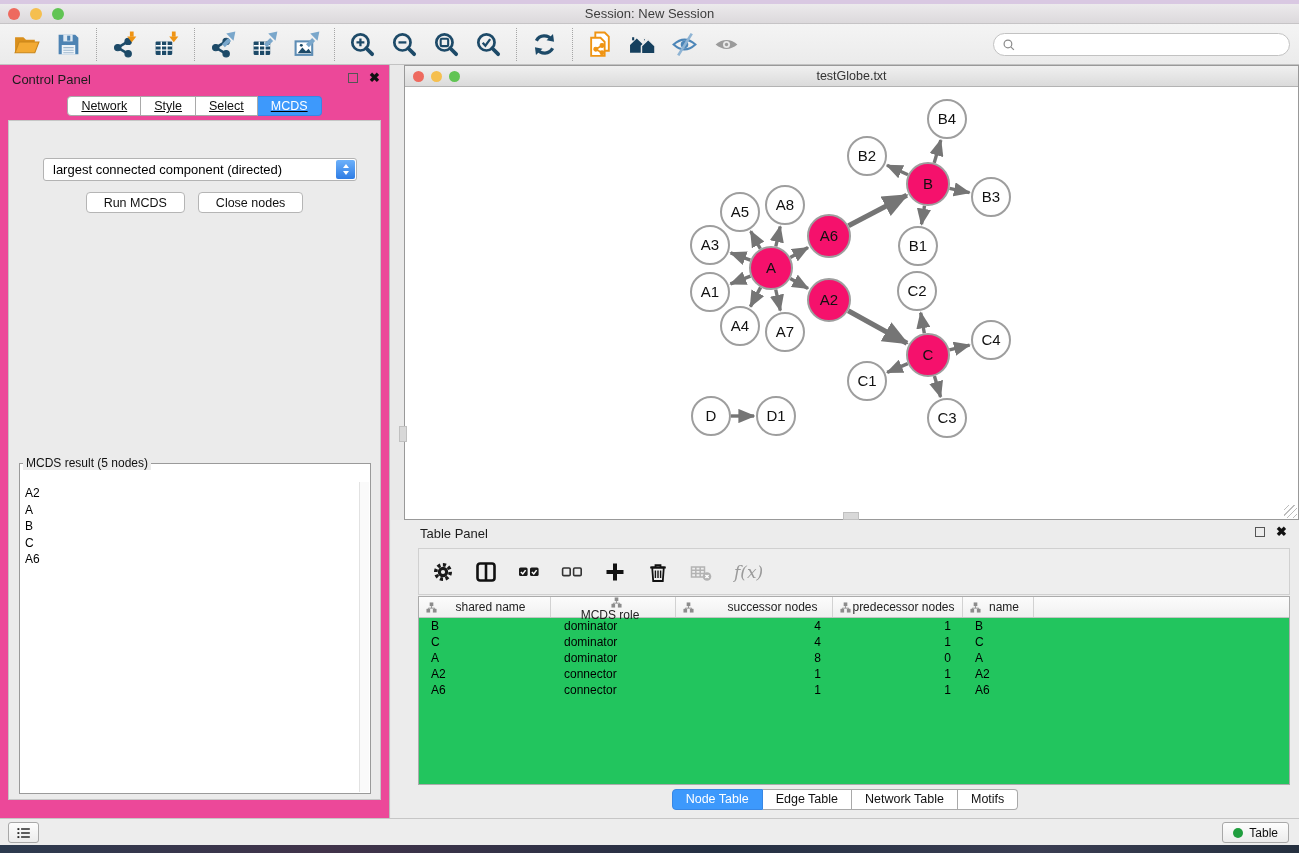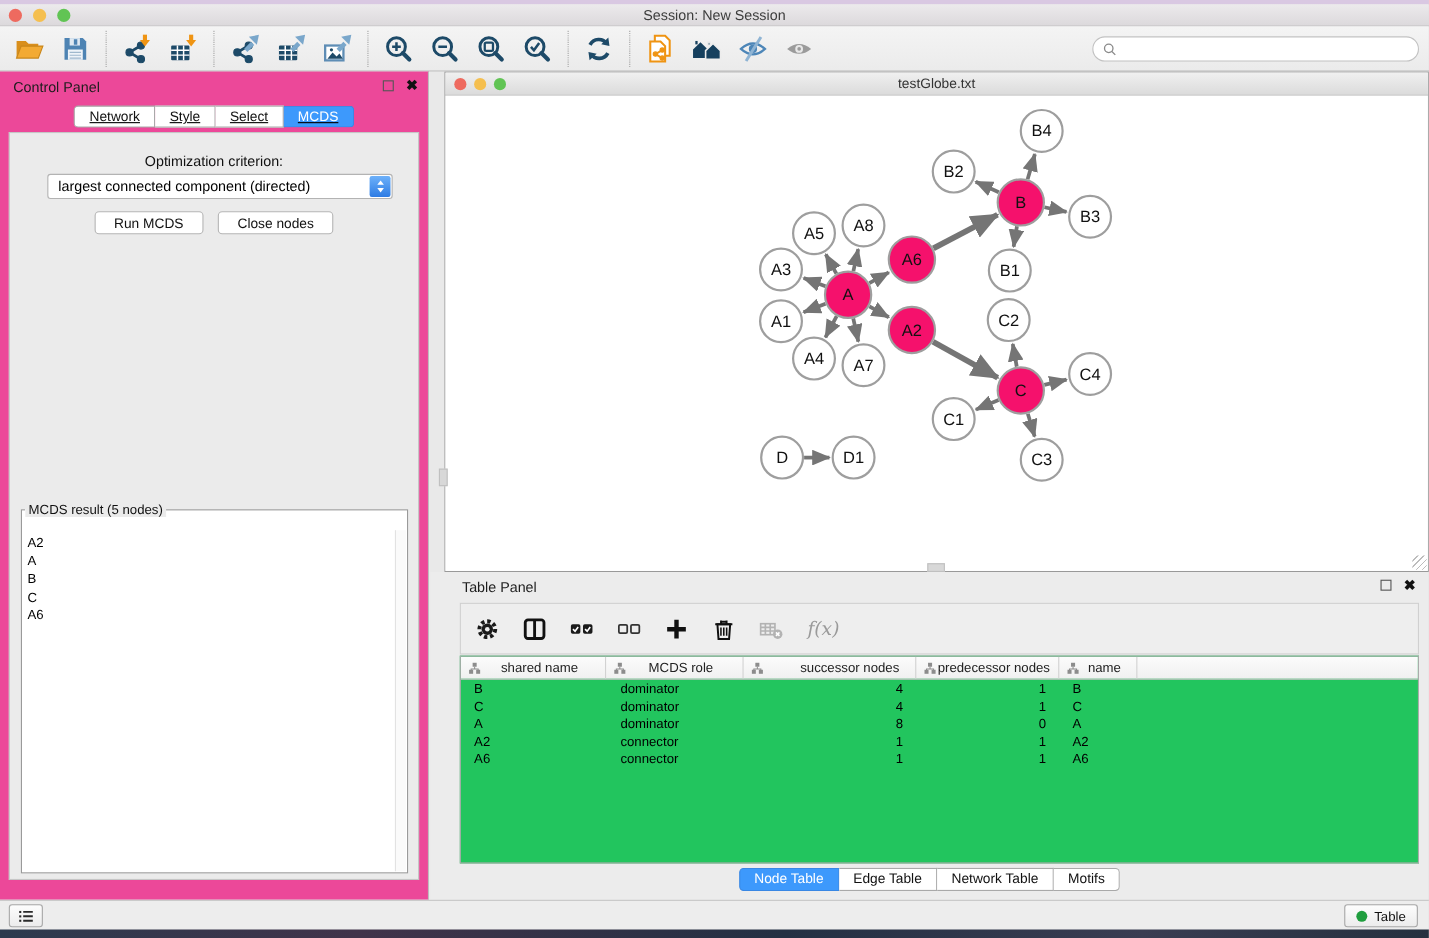--- a/index.html
+++ b/index.html
@@ -297,21 +297,20 @@
         <span class="close-x">✖</span>
       </span>
     </div>
     <div class="cp-tabs" id="cp-tabs">
         <button class="seg">Network</button>
         <button class="seg">Style</button>
         <button class="seg">Select</button>
         <button class="seg selected">MCDS</button>
       </div>
     <div class="cp-body">
-      <div class="opt-label">Optimization criterion:</div>
       <div class="select">
         <span class="sel-text">largest connected component (directed)</span>
         <span class="stepper">
             <span class="chev-up"></span>
             <span class="chev-down"></span>
           </span>
       </div>
       <div class="btn-row">
         <button class="pbtn">Run MCDS</button>
         <button class="pbtn">Close nodes</button>
@@ -480,21 +479,21 @@
       <div class="tp-thead" id="tp-thead">
           <div class="th" style="width: 132px;">
             <svg viewBox="0 0 12 12" width="11" height="11">
               <path d="M6 4.5 v2 M2.5 8 v-1.3 h7 V8" stroke="#8c8c8c" fill="none"></path>
               <rect x="4" y="0.5" width="4" height="4" fill="#8c8c8c"></rect>
               <rect x="0.5" y="7.5" width="4" height="4" fill="#8c8c8c"></rect>
               <rect x="7.5" y="7.5" width="4" height="4" fill="#8c8c8c"></rect>
             </svg>
             <span class="hlabel">shared name</span>
           </div>
-          <div class="th" style="width: 125px;">
+          <div class="th" style="width: 125px; flex-direction: column;">
             <svg viewBox="0 0 12 12" width="11" height="11">
               <path d="M6 4.5 v2 M2.5 8 v-1.3 h7 V8" stroke="#8c8c8c" fill="none"></path>
               <rect x="4" y="0.5" width="4" height="4" fill="#8c8c8c"></rect>
               <rect x="0.5" y="7.5" width="4" height="4" fill="#8c8c8c"></rect>
               <rect x="7.5" y="7.5" width="4" height="4" fill="#8c8c8c"></rect>
             </svg>
             <span class="hlabel">MCDS role</span>
           </div>
           <div class="th" style="width: 157px; gap: 25px;">
             <svg viewBox="0 0 12 12" width="11" height="11">

